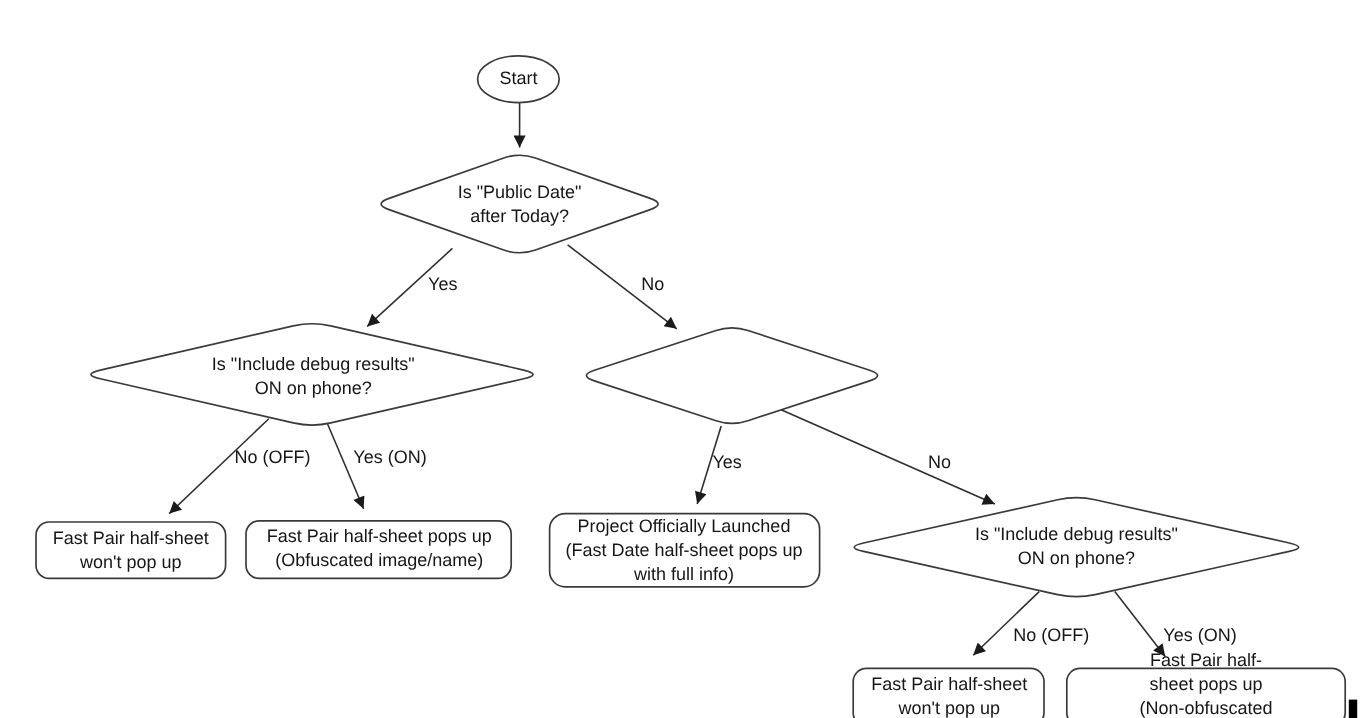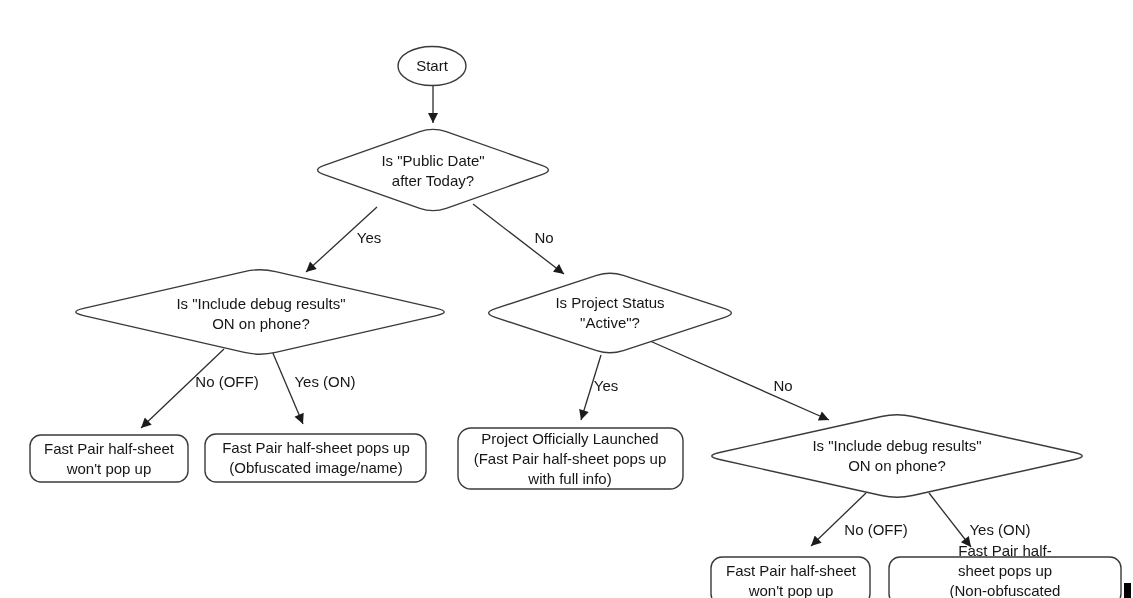--- a/index.html
+++ b/index.html
@@ -94,34 +94,32 @@
   </svg>
 
   <div class="nlabel" style="left:432px; top:42px;">Start</div>
 
   <div class="nlabel" style="left:433px; top:147px;">Is "Public Date"
 after Today?</div>
 
   <div class="nlabel" style="left:261px; top:290px;">Is "Include debug results"
 ON on phone?</div>
 
-  <div class="nlabel" style="left:610px; top:289px;">Is Project Status
-"Active"?</div>
 
   <div class="nlabel" style="left:897px; top:432px;">Is "Include debug results"
 ON on phone?</div>
 
   <div class="nlabel" style="left:109px; top:435px;">Fast Pair half-sheet
 won't pop up</div>
 
   <div class="nlabel" style="left:316px; top:434px;">Fast Pair half-sheet pops up
 (Obfuscated image/name)</div>
 
   <div class="nlabel" style="left:570px; top:435px;">Project Officially Launched
-(Fast Pair half-sheet pops up
+(Fast Date half-sheet pops up
 with full info)</div>
 
   <div class="nlabel" style="left:791px; top:557px;">Fast Pair half-sheet
 won't pop up</div>
 
   <div class="nlabel" style="left:1005px; top:557px;">Fast Pair half-sheet pops up
 (Non-obfuscated image/name)</div>
 
   <div class="elabel" style="left:369px; top:214px;">Yes</div>
 

